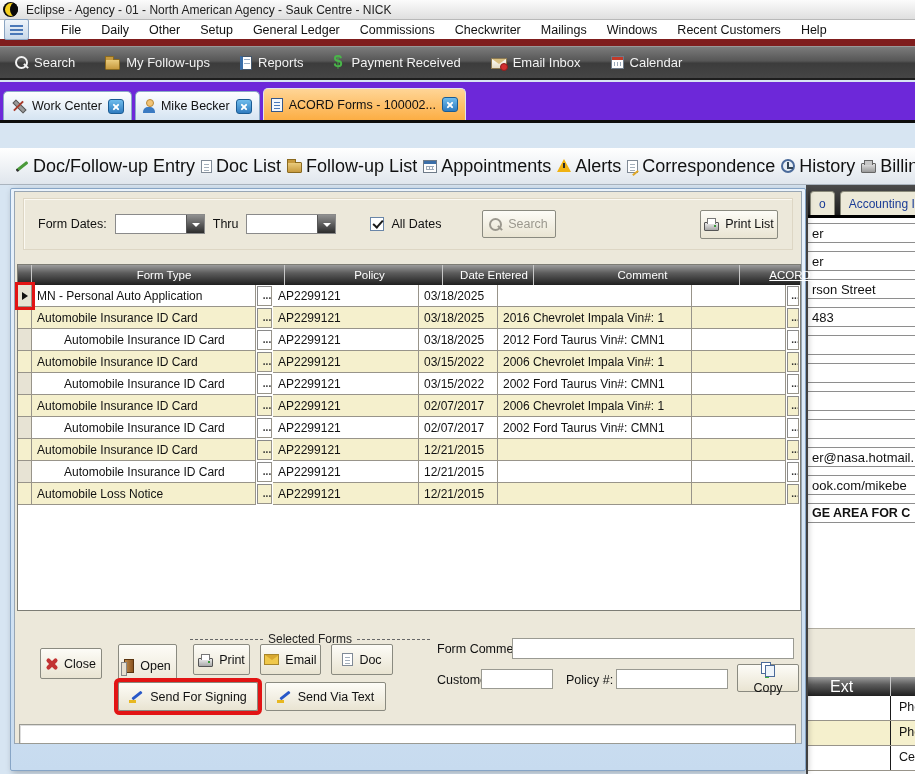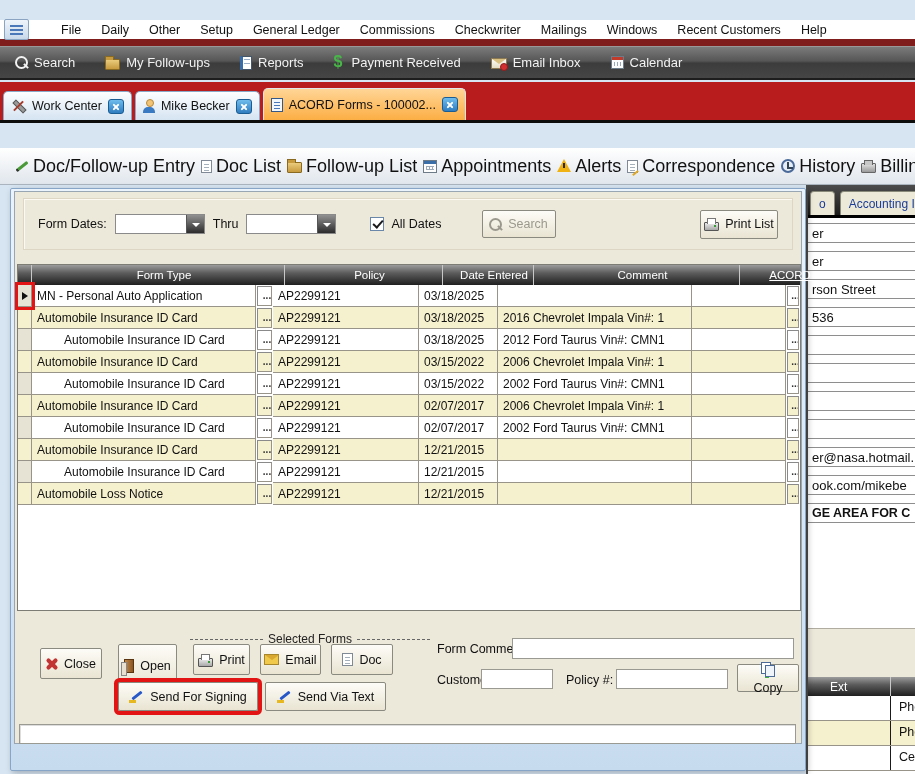--- a/index.html
+++ b/index.html
@@ -27,21 +27,21 @@
   .menu-items { display:flex; height:100%; align-items:center; margin-left:14px; }
   .menu-item { padding:0 10px; height:100%; display:flex; align-items:center; cursor:default; }
 
   
   .toolbar { position:absolute; left:0; top:46px; width:100%; height:34px;
     background:linear-gradient(#7b7b7b,#565656 45%,#3c3c3c 52%,#454545); border-top:1px solid #999;
     border-bottom:2px solid #1d1d1d; display:flex; align-items:center; color:#f2f2f2; font-size:13px; }
   .tool-item { display:flex; align-items:center; gap:6px; padding:0 15px; height:100%; }
 
   
-  .tabbar { position:absolute; left:0; top:82px; width:100%; height:41px; background:#b91c1c;
+  .tabbar { position:absolute; left:0; top:82px; width:100%; height:41px; background:#6d28d9;
     border-bottom:3px solid #0d0d0d; display:flex; align-items:flex-end; padding-left:3px; }
   .doc-tab { height:29px; display:flex; align-items:center; gap:6px; padding:0 7px; margin-right:3px;
     border:1px solid #8aa8c8; border-bottom:none; border-radius:5px 5px 0 0; font-size:12.5px;
     background:linear-gradient(#fdfeff,#d5e4f2); }
   .doc-tab.active { background:linear-gradient(#ffd596,#fcae44); border-color:#e0e6ea; height:32px; }
   .tab-close { width:16px; height:15px; border-radius:3px; border:1px solid #1a5c94;
     background:linear-gradient(#6fbcec,#2f7cc0); position:relative; }
   .tab-close::before,.tab-close::after { content:""; position:absolute; left:3px; top:6px; width:8px; height:2px; background:#fff; border-radius:1px; }
   .tab-close::before { transform:rotate(45deg); } .tab-close::after { transform:rotate(-45deg); }
 
@@ -195,34 +195,38 @@
   .bg-tabs { height:33px; background:linear-gradient(#4c4c4c,#1c1c1c); border-bottom:3px solid #000;
     display:flex; align-items:flex-end; gap:5px; padding:0 0 0 2px; }
   .bg-tab { height:24px; background:#ece9d8; border:1px solid #8a8a7a; border-bottom:none; border-radius:4px 4px 0 0;
     color:#1a3c96; font-size:12px; display:flex; align-items:center; padding:0 8px; white-space:nowrap; }
   .bg-fields { padding-top:5px; }
   .bg-field { height:20px; margin-bottom:8px; border-top:1px solid #8e8e8e; border-bottom:1px solid #8e8e8e;
     font-size:13px; padding:2px 2px 0 4px; white-space:nowrap; background:#fff; }
   .bg-field.bold { font-weight:bold; font-size:12.5px; }
   .bg-beige { position:absolute; left:0; top:443px; width:100%; height:49px; background:#ece8da; border-top:1px solid #b0aca0; }
   .bg-phone-header { position:absolute; left:0; top:492px; width:100%; height:19px;
-    background:linear-gradient(#9c9c9c,#5c5c5c 40%,#1f1f1f); color:#fff; font-size:12px;
+    background:linear-gradient(#9c9c9c,#5c5c5c 40%,#1f1f1f); color:#fff; font-size:16px;
     display:flex; align-items:center; padding-left:22px; }
   .bg-phone-header::after { content:""; position:absolute; left:82px; top:0; bottom:0; width:1px; background:#c8c8c8; }
   .bg-phone-rows { position:absolute; left:0; top:511px; width:100%; }
   .bg-phone-row { height:25px; border-bottom:1px solid #98948a; position:relative; background:#fff; font-size:12.5px; }
   .bg-phone-row.yellow { background:#f5f0cd; }
   .bg-phone-row::before { content:""; position:absolute; left:82px; top:0; bottom:0; width:1px; background:#1a1a1a; }
   .bg-phone-row .pl { position:absolute; left:91px; top:4px; white-space:nowrap; }
 </style>
 </head>
 <body>
 
 <div id="app">
 
+  <div class="titlebar">
+    <span class="eclipse-logo"></span>
+    <span>Eclipse - Agency - 01 - North American Agency - Sauk Centre - NICK</span>
+  </div>
 
   <div class="menubar">
     <span class="menu-appicon"></span>
     <div class="menu-items">
 
         <span class="menu-item">File</span>
 
         <span class="menu-item">Daily</span>
 
         <span class="menu-item">Other</span>
@@ -366,21 +370,21 @@
         <span class="bg-tab">Accounting Info</span>
       </div>
     <div class="bg-fields">
 
         <div class="bg-field">er</div>
 
         <div class="bg-field">er</div>
 
         <div class="bg-field">rson Street</div>
 
-        <div class="bg-field">536</div>
+        <div class="bg-field">483</div>
 
         <div class="bg-field"></div>
 
         <div class="bg-field"></div>
 
         <div class="bg-field"></div>
 
         <div class="bg-field"></div>
 
         <div class="bg-field">er@nasa.hotmail.</div>

